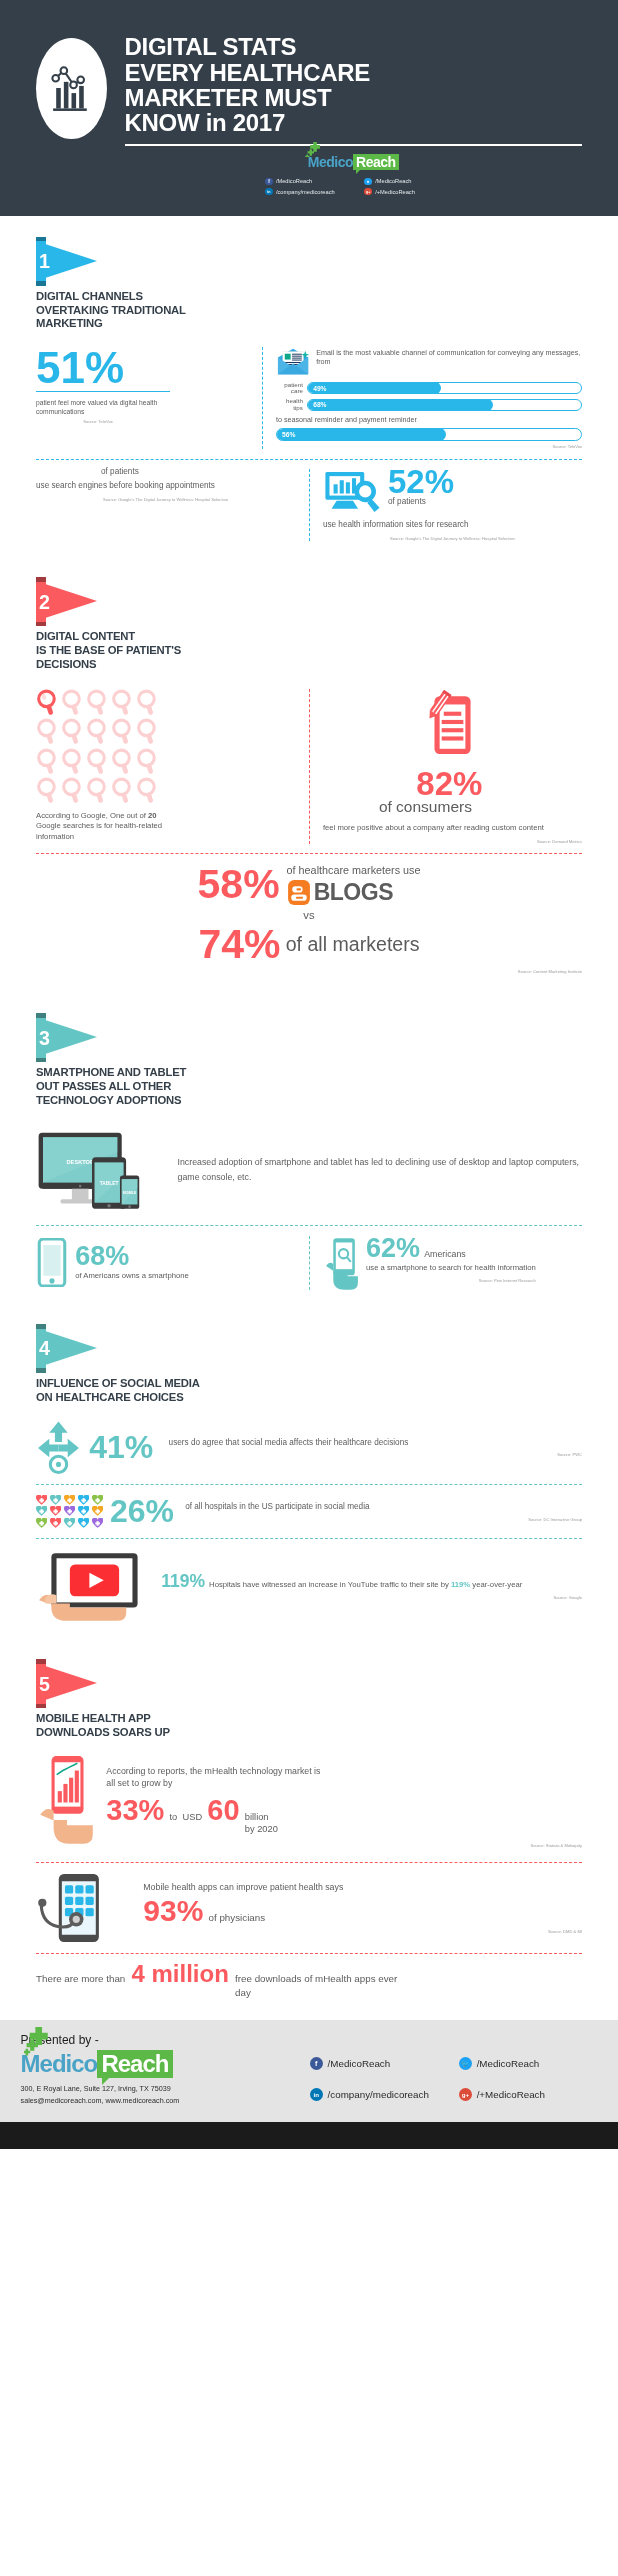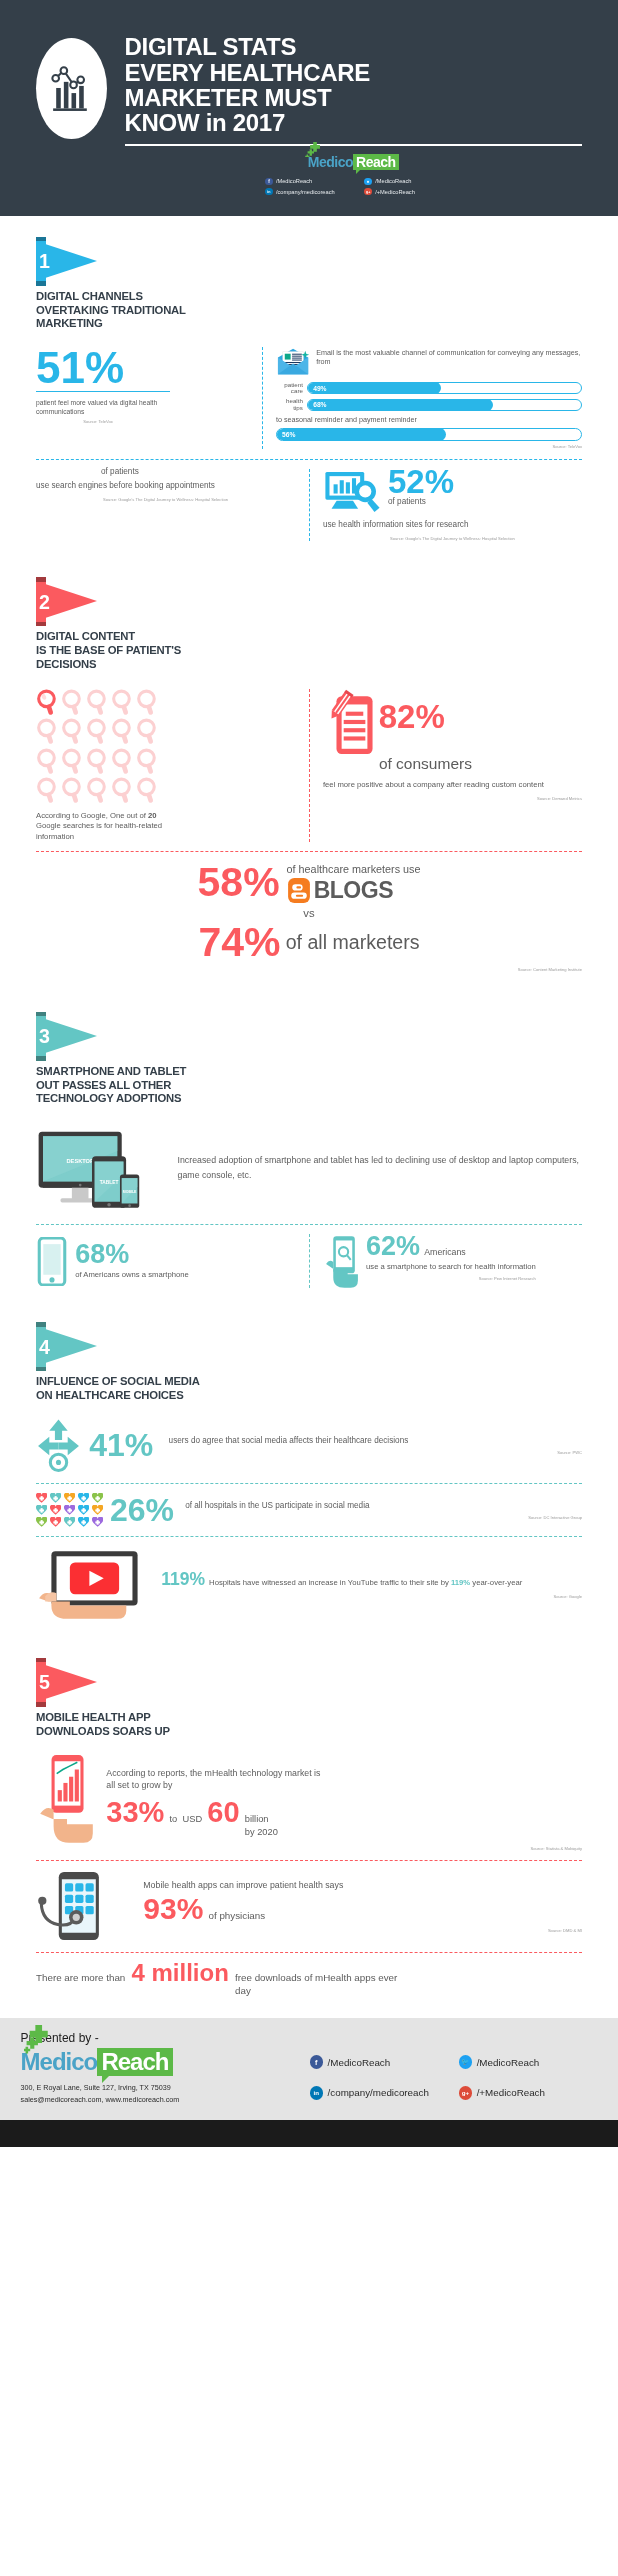--- a/index.html
+++ b/index.html
@@ -432,21 +432,21 @@
             </svg>
         </div>
         <div class="body-txt" style="font-size:7.7px;margin-top:7.2px;width:129px;">
           <span>According to Google, One out</span>
           <span>of </span><b>20</b><span> Google searches is for</span>
           <span>health-related information</span>
         </div>
       </div>
 
       <div class="col v-div-red" style="padding-left:13.4px;">
-        <div style="display:flex;align-items:flex-start;">
+        <div style="display:flex;align-items:center;flex-direction:column;">
           <svg width="62" height="67" viewBox="0 0 120 130">
             <rect x="26" y="14" width="70" height="112" rx="10" fill="#fb5a5f"></rect>
             <rect x="36" y="30" width="50" height="86" fill="#fff"></rect>
             <g fill="#fb5a5f">
               <rect x="44" y="44" width="34" height="8"></rect>
               <rect x="40" y="60" width="42" height="8"></rect>
               <rect x="40" y="76" width="42" height="8"></rect>
               <rect x="40" y="92" width="42" height="8"></rect>
             </g>
             <g transform="rotate(35 28 46)">
@@ -707,21 +707,21 @@
       <div class="flag-pole" style="background:#fb5a5f"></div>
       <div class="flag-notch-t"></div>
         <div class="flag-notch-b"></div>
       <div class="flag-num">5</div>
     </div>
     <div class="sec-title">
       <div>MOBILE HEALTH APP</div>
       <div>DOWNLOADS SOARS UP</div>
     </div>
 
-    <div style="display:flex;align-items:flex-end;gap:9.3px;margin-top:14.4px;">
+    <div style="display:flex;align-items:center;gap:9.3px;margin-top:14.4px;">
       <svg width="61" height="98" viewBox="0 0 118 190">
         <rect x="30" y="4" width="62" height="112" rx="9" fill="#fb5a5f"></rect>
         <rect x="36" y="16" width="50" height="86" fill="#fff"></rect>
         <g fill="#fb5a5f">
           <rect x="42" y="72" width="8" height="22"></rect>
             <rect x="53" y="58" width="8" height="36"></rect>
           <rect x="64" y="46" width="8" height="48"></rect>
             <rect x="75" y="32" width="8" height="62"></rect>
         </g>
         <path d="M40 40 L52 32 L64 26 L80 18" stroke="#0ca789" stroke-width="3" fill="none"></path>

